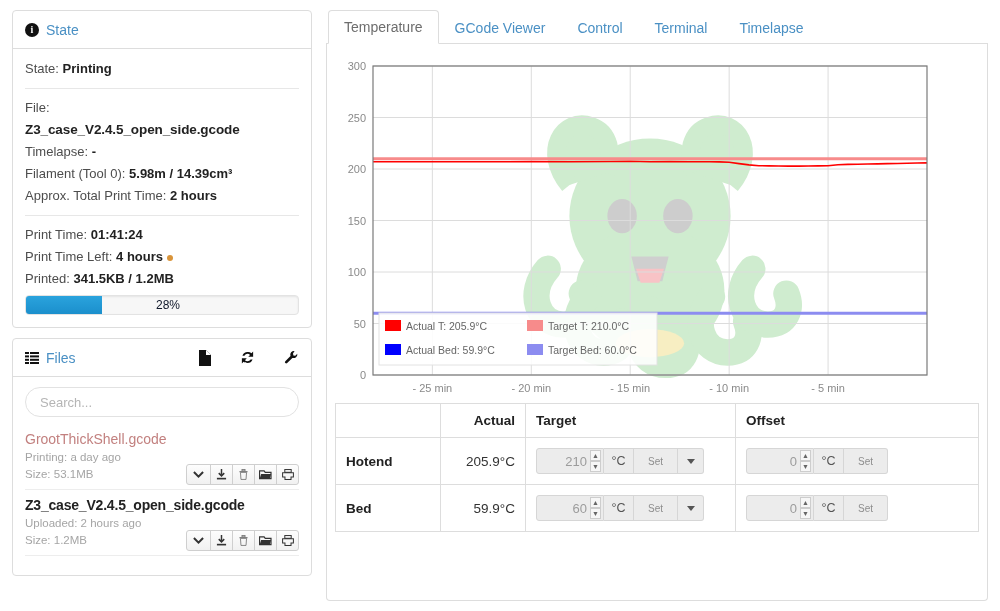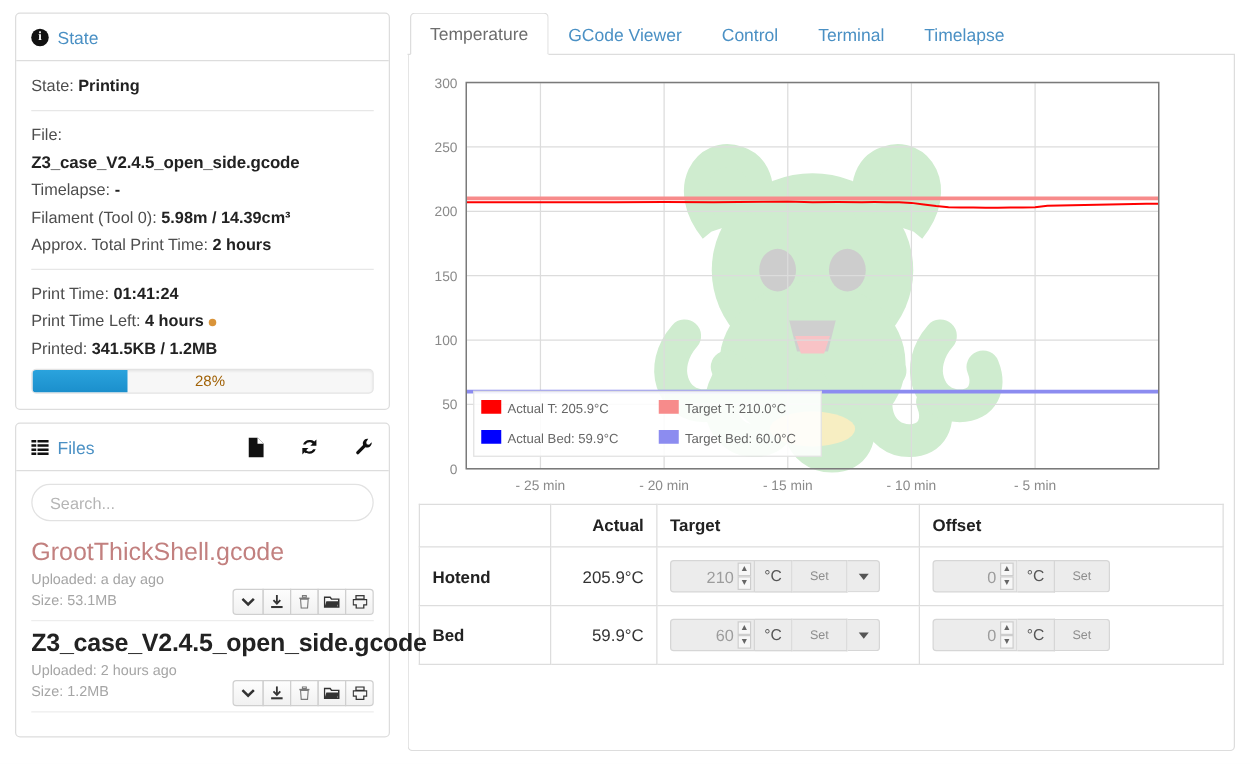--- a/index.html
+++ b/index.html
@@ -50,34 +50,34 @@
     border:1px solid #e3e3e3; position:relative; overflow:hidden;
     box-shadow: inset 0 1px 2px rgba(0,0,0,.08);
   }
   .progress-bar {
     position:absolute; left:0; top:0; bottom:0; width:28%;
     background: linear-gradient(#2aa3dd,#1b8fcc);
   }
   .progress-label {
     position:absolute; left:0; right:0; top:0; bottom:0;
     display:flex; align-items:center; justify-content:center;
-    font-size:12px; color:#a16207;padding-left:12px;
+    font-size:12px; color:#0f172a;padding-left:12px;
   }
 
   
   .search-box {
     width:100%; height:30px; border:1px solid #e2e2e2; border-radius:15px;
     padding:0 14px; font-size:13px; color:#9a9a9a; outline:none; background:#fff;
     font-family:"Liberation Sans", sans-serif;
   }
   .search-box::placeholder { color:#b5b5b5; }
   .file-list { margin-top:14px; }
   .file-item { padding: 0 0 6px 0; border-bottom:1px solid #ededed; margin-bottom:7px; position:relative; }
   .file-item:last-child { border-bottom:1px solid #ededed; }
-  .file-name { font-size:20px; color:#c2807f; margin-bottom:2px; }
+  .file-name { font-size:14px; color:#c2807f; margin-bottom:2px; }
   .file-name.selected { color:#222; font-weight:bold; letter-spacing:-0.2px; }
   .file-meta { font-size:11.5px; color:#a5a5a5; line-height:17px; }
   .file-btns { position:absolute; right:0; bottom:4px; display:flex; }
   .fbtn {
     width:23px; height:21px; border:1px solid #cfcfcf; background:linear-gradient(#fdfdfd,#f1f1f1);
     margin-left:-1px; display:flex; align-items:center; justify-content:center; color:#333;
   }
   .fbtn:first-child { border-radius:3px 0 0 3px; width:25px;}
   .fbtn:last-child { border-radius:0 3px 3px 0; }
   .fbtn svg { display:block; }
@@ -232,21 +232,21 @@
           <svg width="15" height="15" viewBox="0 0 16 16">
             <path d="M11.3 1.1a4 4 0 0 0-4.4 5.3L1.4 11.9a1.4 1.4 0 0 0 2 2l5.5-5.5a4 4 0 0 0 5.3-4.4l-2.2 2.2-2-.4-.4-2z" fill="#111"></path>
           </svg>
         </span>
       </div>
       <div class="panel-body">
         <input class="search-box" type="text" placeholder="Search..." style="">
         <div class="file-list" id="file-list">
             <div class="file-item">
               <div class="file-name">GrootThickShell.gcode</div>
-              <div class="file-meta">Uploaded: a day ago</div>
+              <div class="file-meta">Printing: a day ago</div>
               <div class="file-meta">Size: 53.1MB</div>
               <div class="file-btns">
                 <div class="fbtn">
                   <svg width="11" height="9" viewBox="0 0 12 9">
                     <path d="M1 1.8l5 5 5-5" stroke="#333" stroke-width="2.2" fill="none"></path>
                   </svg>
                 </div>
                 <div class="fbtn">
                   <svg width="11" height="11" viewBox="0 0 12 12">
                     <path d="M6 0v6M3 4.5L6 7.5 9 4.5" stroke="#333" stroke-width="1.6" fill="none"></path>

